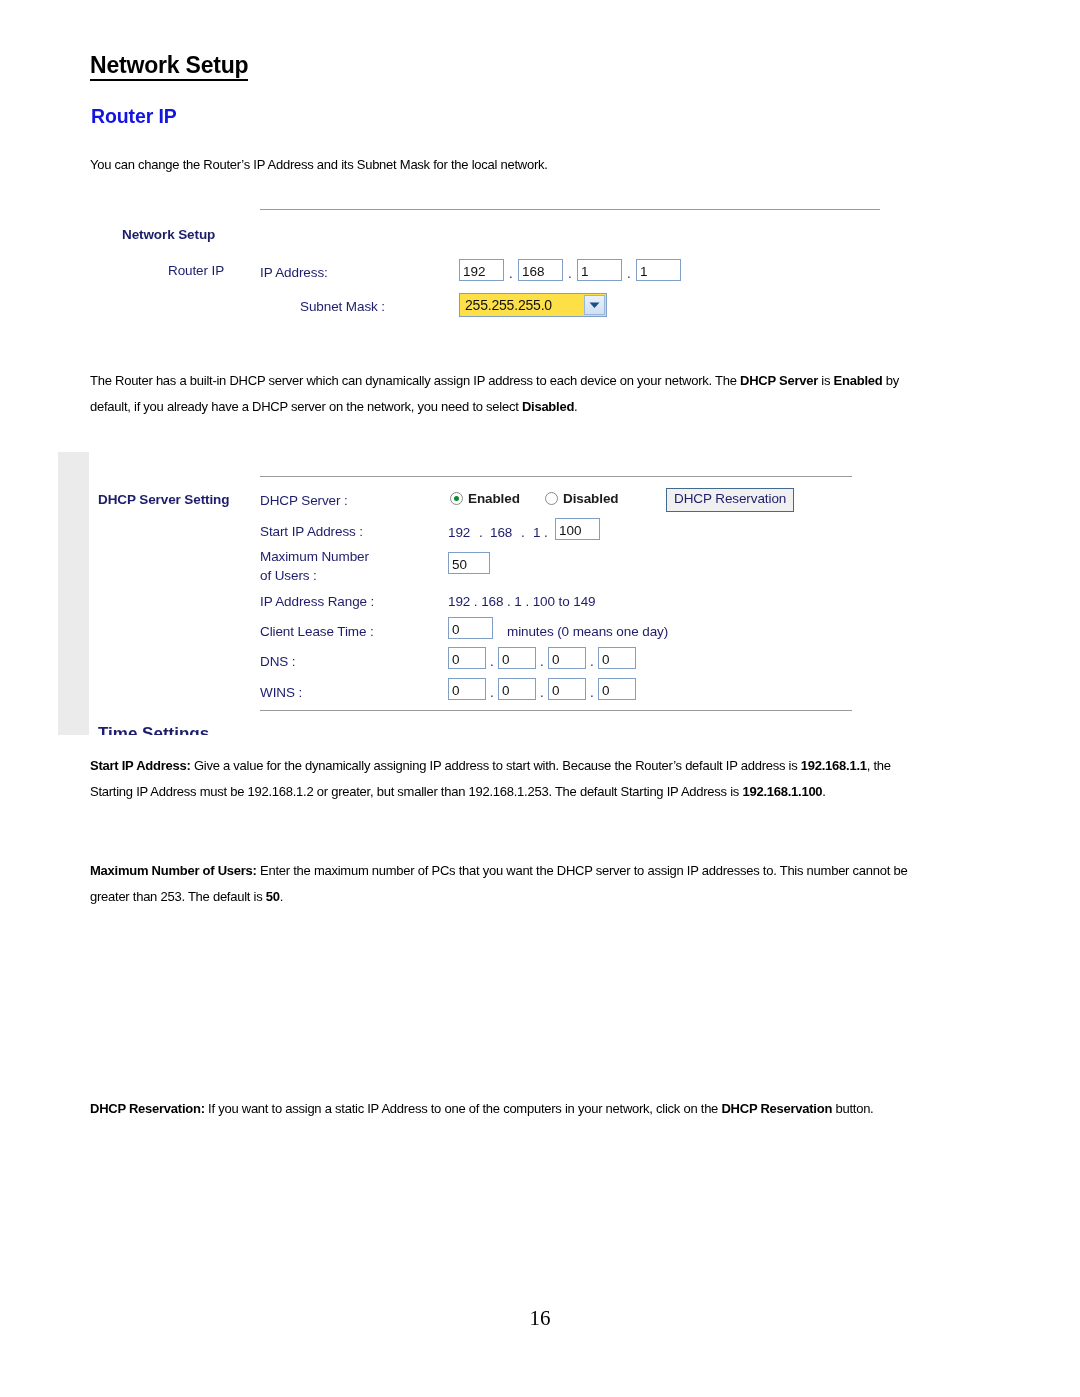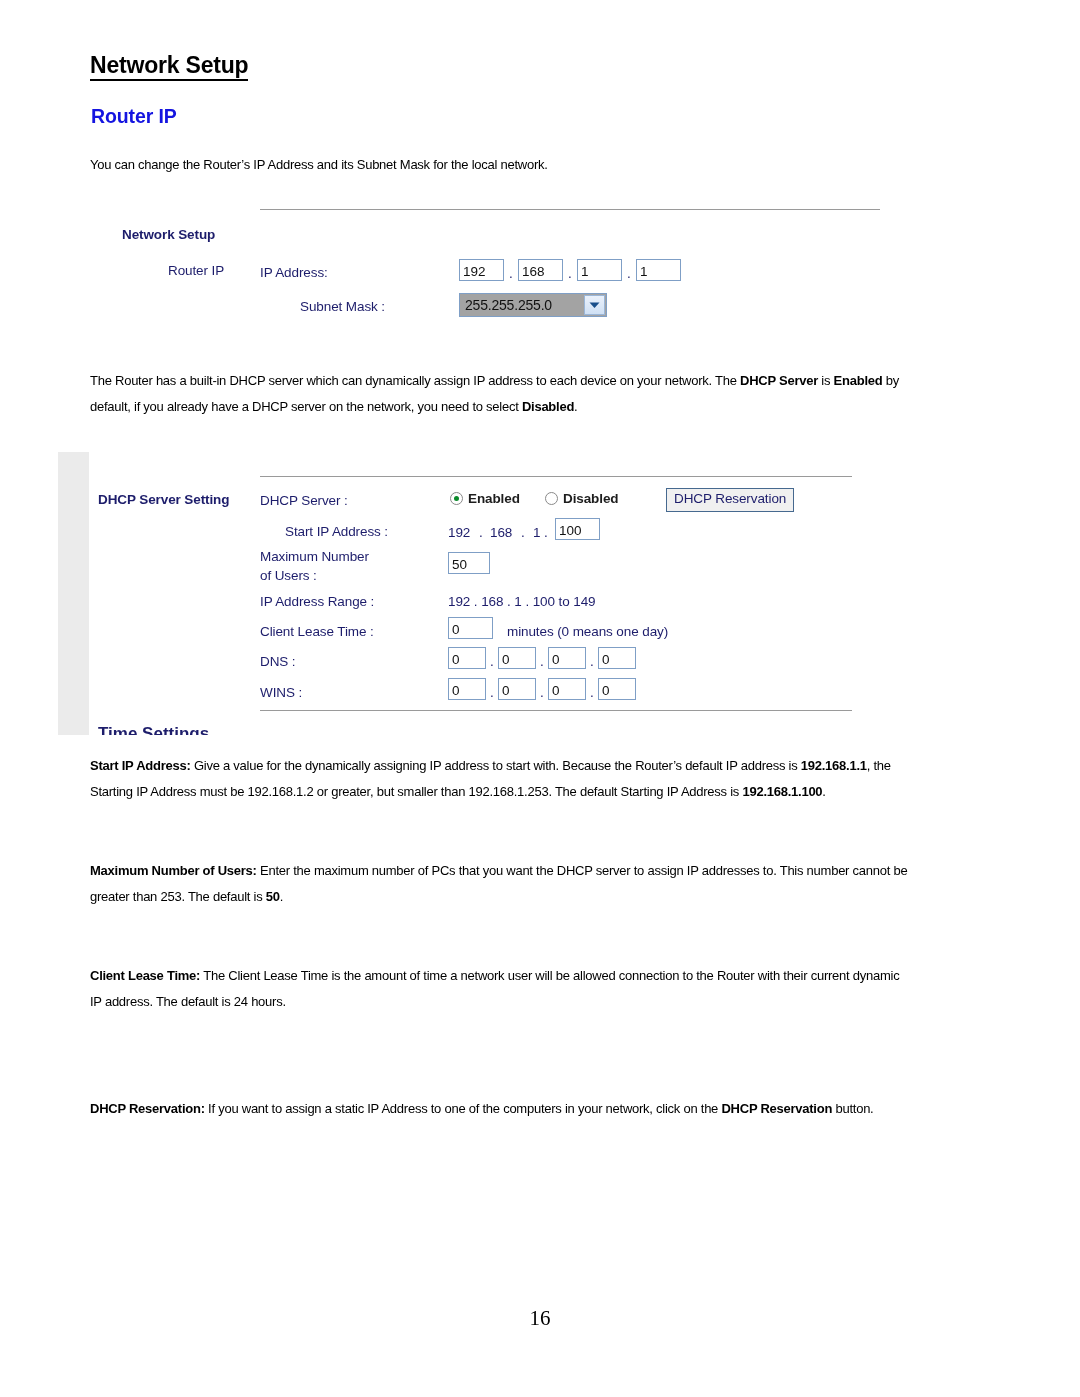--- a/index.html
+++ b/index.html
@@ -135,21 +135,21 @@
   .dot {
     position: absolute;
     font-size: 13.5px;
     color: #1d1d6b;
   }
 
   
   .sel {
     position: absolute;
     border: 1px solid #7f9fc6;
-    background: #a3a3a3;
+    background: #fde047;
     height: 24px;
     display: flex;
     align-items: center;
   }
   .sel .sel-text {
     font-size: 14px;
     color: #111;
     padding-left: 5px;
     letter-spacing: -0.2px;
     flex: 1;
@@ -290,21 +290,21 @@
       <span class="radio-label">Enabled</span>
     </div>
 
     <div class="radio-wrap" style="left:487px; top:39px;">
       <span class="radio"></span>
       <span class="radio-label">Disabled</span>
     </div>
 
     <div class="btn" style="left:608px; top:36px;">DHCP Reservation</div>
 
-    <div class="field-label" style="left:202px; top:72px;margin-left:25px;">Start IP Address :</div>
+    <div class="field-label" style="left:202px; top:72px;">Start IP Address :</div>
 
     <span class="plain-text" style="left:390px; top:73px;">192</span>
     <span class="dot" style="left:421px; top:73px;">.</span>
     <span class="plain-text" style="left:432px; top:73px;">168</span>
     <span class="dot" style="left:463px; top:73px;">.</span>
     <span class="plain-text" style="left:475px; top:73px;">1</span>
     <span class="dot" style="left:486px; top:73px;">.</span>
     <input class="tbox" style="left: 497px; top: 66px; width: 45px;" type="text" value="100">
 
     <div class="field-label" style="left:202px; top:97px;">Maximum Number</div>
@@ -340,23 +340,20 @@
   </div>
 
   <div class="para" style="top:753px;">
     <b>Start IP Address:</b> Give a value for the dynamically assigning IP address to start with. Because the Router’s default IP address is <b>192.168.1.1</b>, the Starting IP Address must be 192.168.1.2 or greater, but smaller than 192.168.1.253. The default Starting IP Address is <b>192.168.1.100</b>.
   </div>
 
   <div class="para" style="top:858px;">
     <b>Maximum Number of Users:</b> Enter the maximum number of PCs that you want the DHCP server to assign IP addresses to. This number cannot be greater than 253. The default is <b>50</b>.
   </div>
 
-  <div class="para" style="top:963px;">
-    <b>Client Lease Time:</b> The Client Lease Time is the amount of time a network user will be allowed connection to the Router with their current dynamic IP address. The default is 24 hours.
-  </div>
 
 
   <div class="para" style="top:1096px;">
     <b>DHCP Reservation:</b> If you want to assign a static IP Address to one of the computers in your network, click on the <b>DHCP Reservation</b> button.
   </div>
 
   <div class="page-number">16</div>
 
 </div>
 

